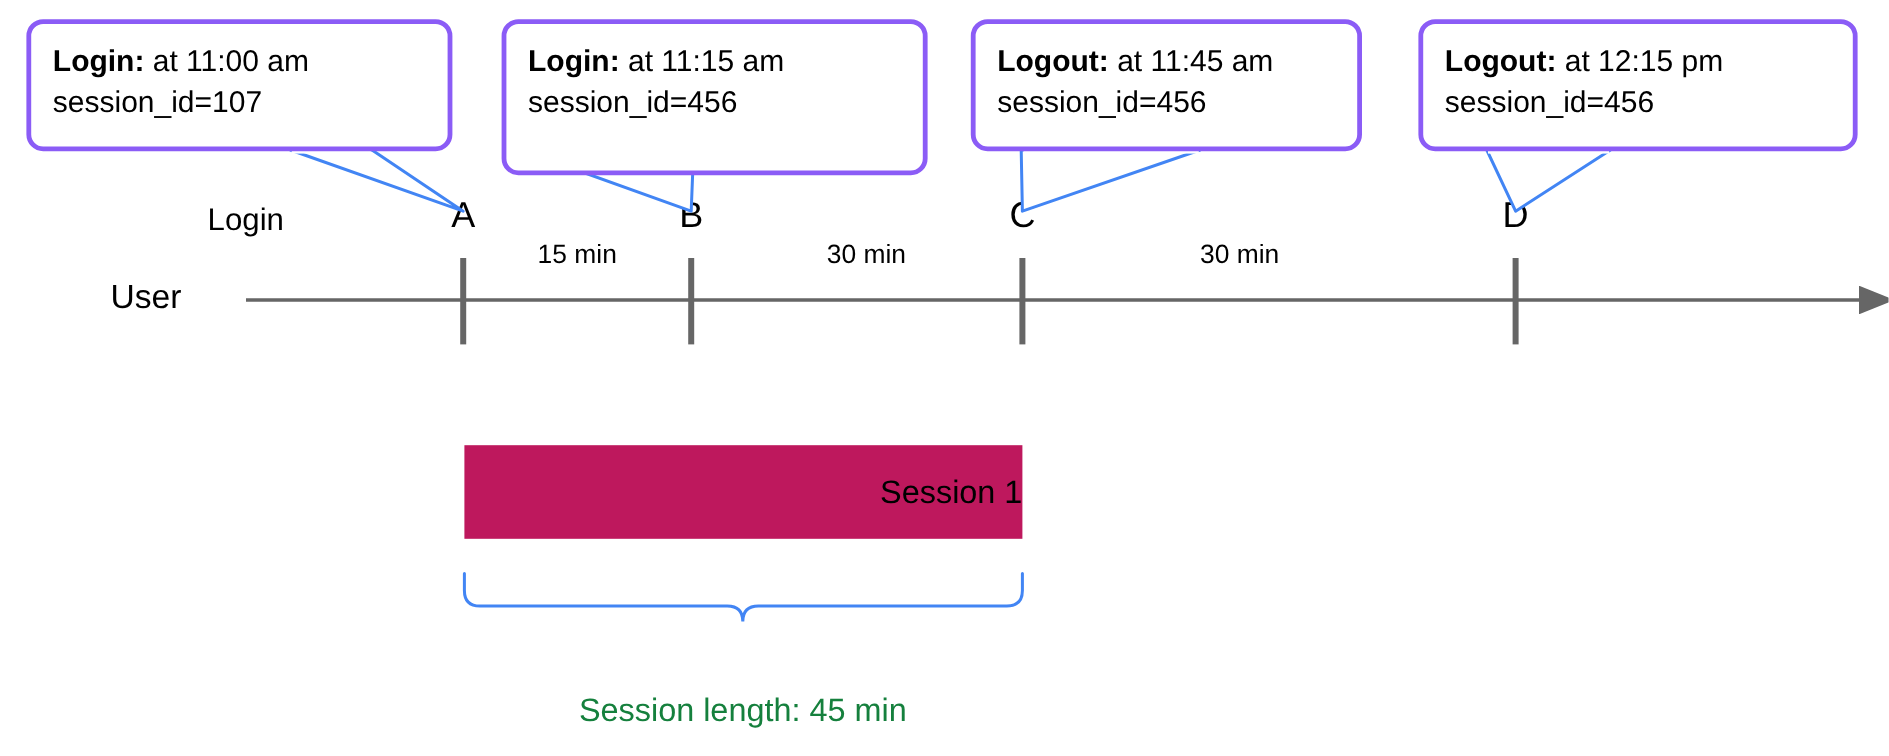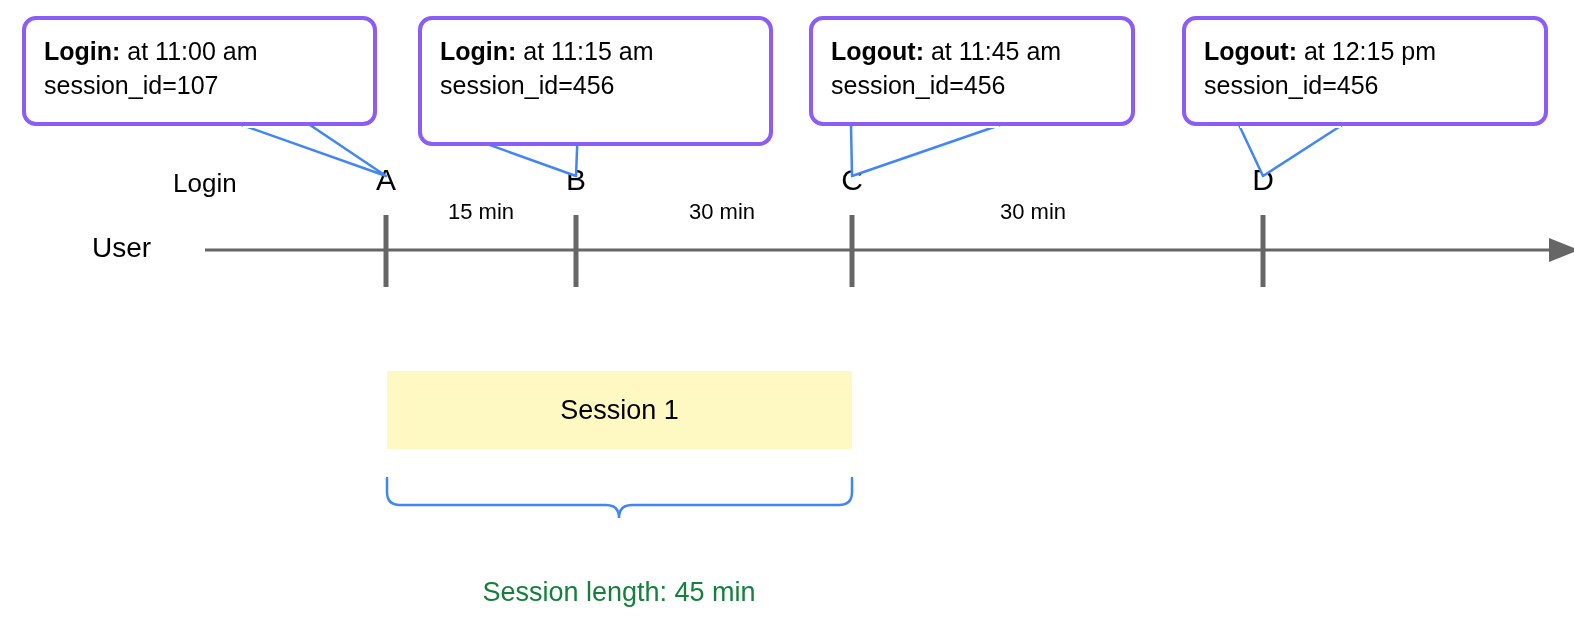--- a/index.html
+++ b/index.html
@@ -65,24 +65,24 @@
   }
   .interval-label {
     font-size: 22px;
     text-align: center;
     transform: translateX(-50%);
   }
 
   
   .session-bar {
     position: absolute;
-    background: #fef9c3;
+    background: #be185d;
     display: flex;
     align-items: center;
-    justify-content: center;
+    justify-content: flex-end;
     z-index: 2;
   }
   .session-bar-text {
     font-size: 27px;
     color: #000000;
   }
 
   .caption {
     position: absolute;
     font-size: 27px;

